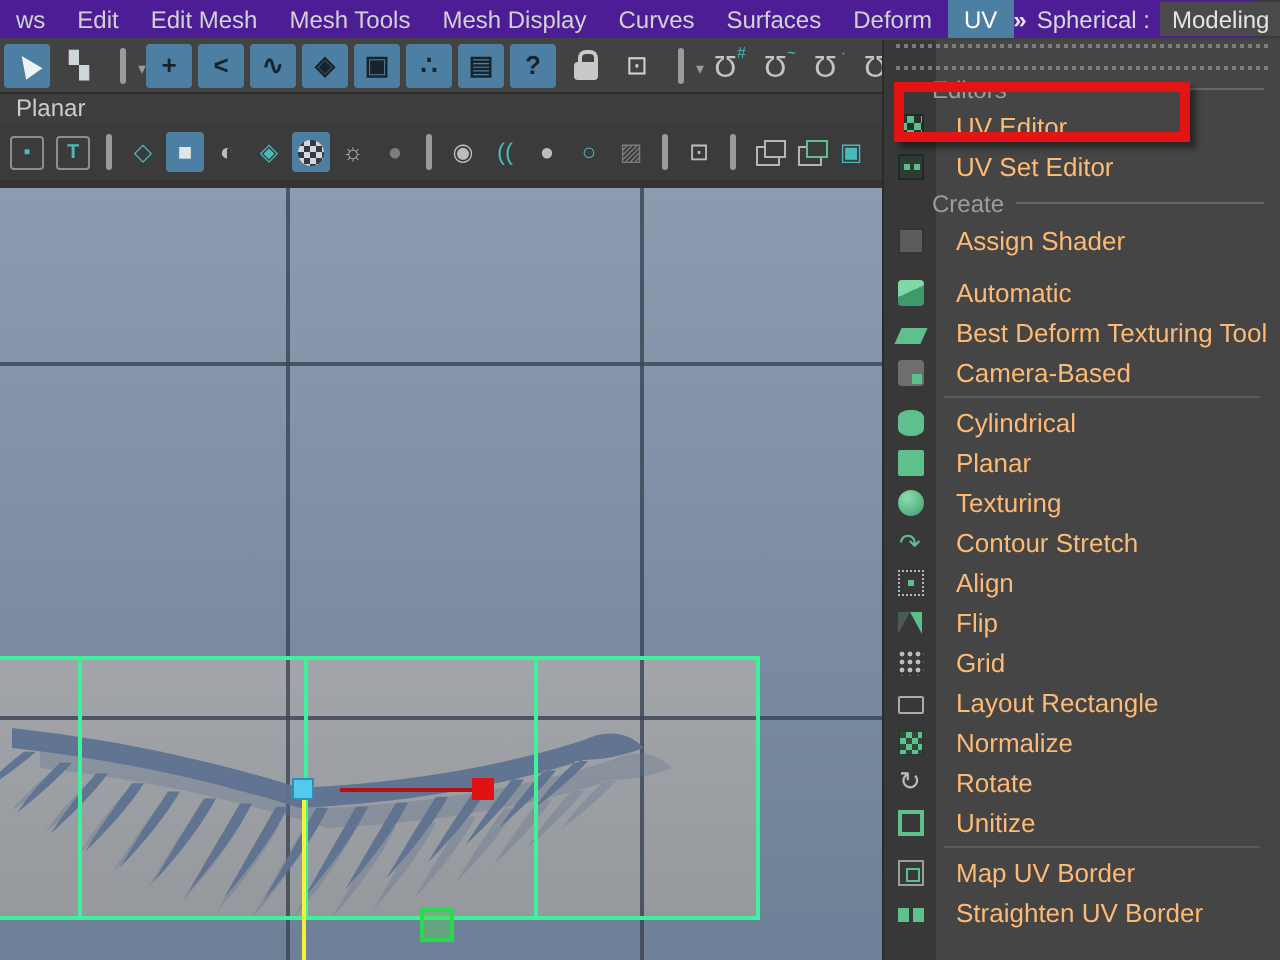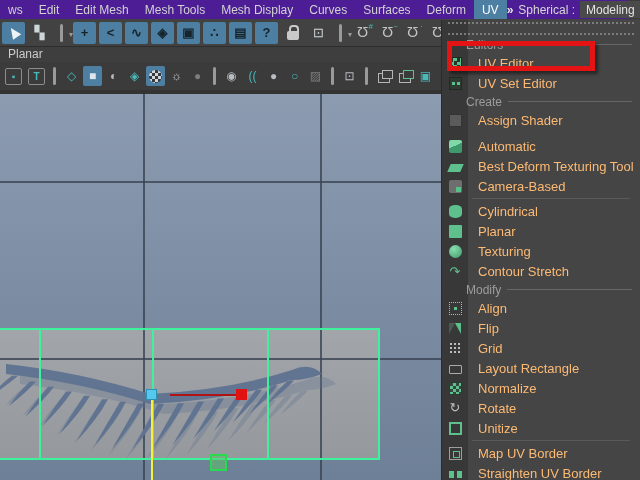--- a/index.html
+++ b/index.html
@@ -322,24 +322,20 @@
           <span class="mi mi-spherical"></span>
         </span>
         <span class="mlabel">Texturing</span>
       </div>
       <div class="mrow">
         <span class="gicon">
           <span class="mi mi-contour-stretch">↷</span>
         </span>
         <span class="mlabel">Contour Stretch</span>
       </div>
-      <div class="msection">
-        <span class="mh-label">Modify</span>
-        <span class="mh-line"></span>
-      </div>
       <div class="mrow">
         <span class="gicon">
           <span class="mi mi-align"></span>
         </span>
         <span class="mlabel">Align</span>
       </div>
       <div class="mrow">
         <span class="gicon">
           <span class="mi mi-flip"></span>
         </span>

